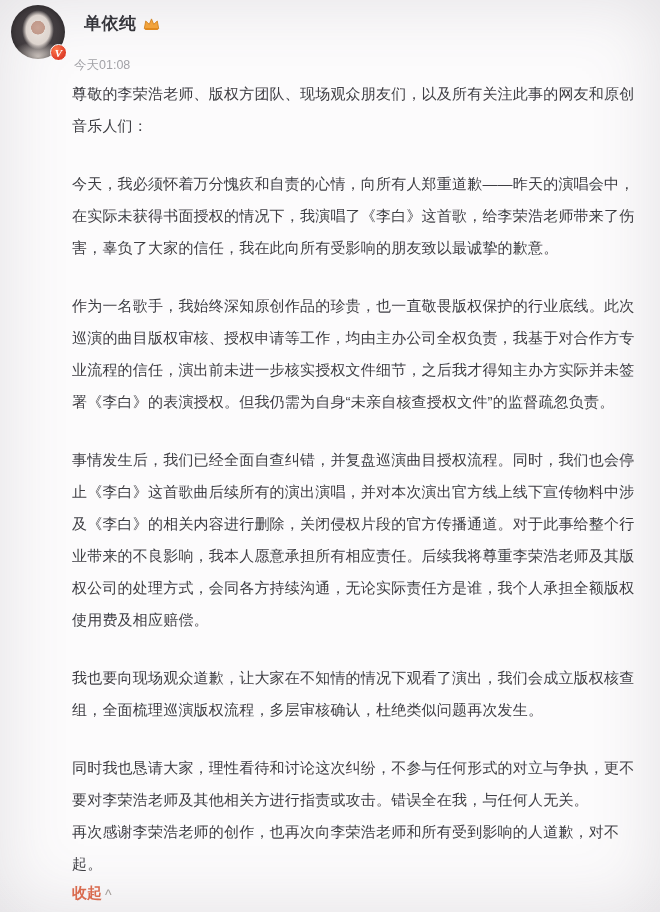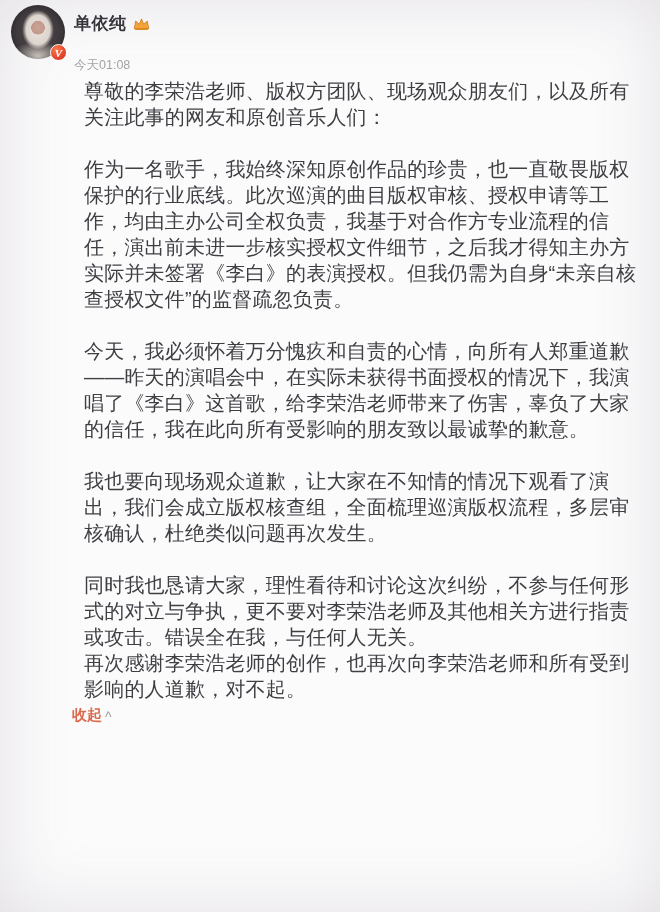--- a/index.html
+++ b/index.html
@@ -29,31 +29,31 @@
     position:absolute; right:-2px; bottom:-2px;
     width:17px; height:17px; border-radius:50%;
     background: radial-gradient(circle at 35% 30%, #ff7a4d 0%, var(--verified-red,#e0402a) 65%);
     border:1.5px solid #fdfdfd;
     color:#fff; font-size:11px; font-weight:bold; font-style:italic;
     font-family:"Liberation Serif","DejaVu Serif",serif;
     display:flex; align-items:center; justify-content:center;
     box-sizing:border-box;
   }
   .head-right { margin-left:9px; padding-top:7px; }
-  .name-row { display:flex; align-items:center; gap:6px; }
+  .name-row { display:flex; align-items:center; gap:6px;margin-left:10px; }
   .username { font-size:17px; font-weight:bold; color:#35353b; letter-spacing:.5px; }
   .crown { display:inline-flex; }
   .timestamp { margin-top:22px; font-size:12.5px; color:var(--timestamp-gray,#a2a2a7); }
 
   
   .post-body { padding:4px 24px 0 72px; }
   .para {
-    margin:0 0 26px 12px;
+    margin:0 0 26px 0;
     width:564px;
-    font-size:20px; line-height:26px;
+    font-size:15px; line-height:32px;
     color:var(--text-color,#3e3e43);
     letter-spacing:.2px;
     word-break:break-all;
   }
   .para.tight { margin-bottom:0;font-family:Liberation Serif, serif; }
   .collapse {
     display:inline-flex; align-items:center; gap:3px;
     margin-top:4px;
     font-size:15px; font-weight:bold;
     color:var(--accent-orange,#d96a4e);
@@ -80,22 +80,23 @@
             <rect x="2.2" y="12.6" width="15.6" height="2.4" rx="1" fill="#e0891f"></rect>
           </svg>
         </span>
       </div>
       <div class="timestamp">今天01:08</div>
     </div>
   </header>
 
   <main class="post-body">
     <p class="para">尊敬的李荣浩老师、版权方团队、现场观众朋友们，以及所有关注此事的网友和原创音乐人们：</p>
+    <p class="para">今天，我必须怀着万分愧疚和自责的心情，向所有人郑重道歉——昨天的演唱会中，在实际未获得书面授权的情况下，我演唱了《李白》这首歌，给李荣浩老师带来了伤害，辜负了大家的信任，我在此向所有受影响的朋友致以最诚挚的歉意。</p>
     <p class="para">作为一名歌手，我始终深知原创作品的珍贵，也一直敬畏版权保护的行业底线。此次巡演的曲目版权审核、授权申请等工作，均由主办公司全权负责，我基于对合作方专业流程的信任，演出前未进一步核实授权文件细节，之后我才得知主办方实际并未签署《李白》的表演授权。但我仍需为自身“未亲自核查授权文件”的监督疏忽负责。</p>
-    <p class="para">今天，我必须怀着万分愧疚和自责的心情，向所有人郑重道歉——昨天的演唱会中，在实际未获得书面授权的情况下，我演唱了《李白》这首歌，给李荣浩老师带来了伤害，辜负了大家的信任，我在此向所有受影响的朋友致以最诚挚的歉意。</p>
+    <p class="para">事情发生后，我们已经全面自查纠错，并复盘巡演曲目授权流程。同时，我们也会停止《李白》这首歌曲后续所有的演出演唱，并对本次演出官方线上线下宣传物料中涉及《李白》的相关内容进行删除，关闭侵权片段的官方传播通道。对于此事给整个行业带来的不良影响，我本人愿意承担所有相应责任。后续我将尊重李荣浩老师及其版权公司的处理方式，会同各方持续沟通，无论实际责任方是谁，我个人承担全额版权使用费及相应赔偿。</p>
     <p class="para">我也要向现场观众道歉，让大家在不知情的情况下观看了演出，我们会成立版权核查组，全面梳理巡演版权流程，多层审核确认，杜绝类似问题再次发生。</p>
     <p class="para tight">同时我也恳请大家，理性看待和讨论这次纠纷，不参与任何形式的对立与争执，更不要对李荣浩老师及其他相关方进行指责或攻击。错误全在我，与任何人无关。</p>
     <p class="para tight">再次感谢李荣浩老师的创作，也再次向李荣浩老师和所有受到影响的人道歉，对不起。</p>
 
     <div class="collapse">
       <span>收起</span>
       <span class="caret">^</span>
     </div>
   </main>
 

